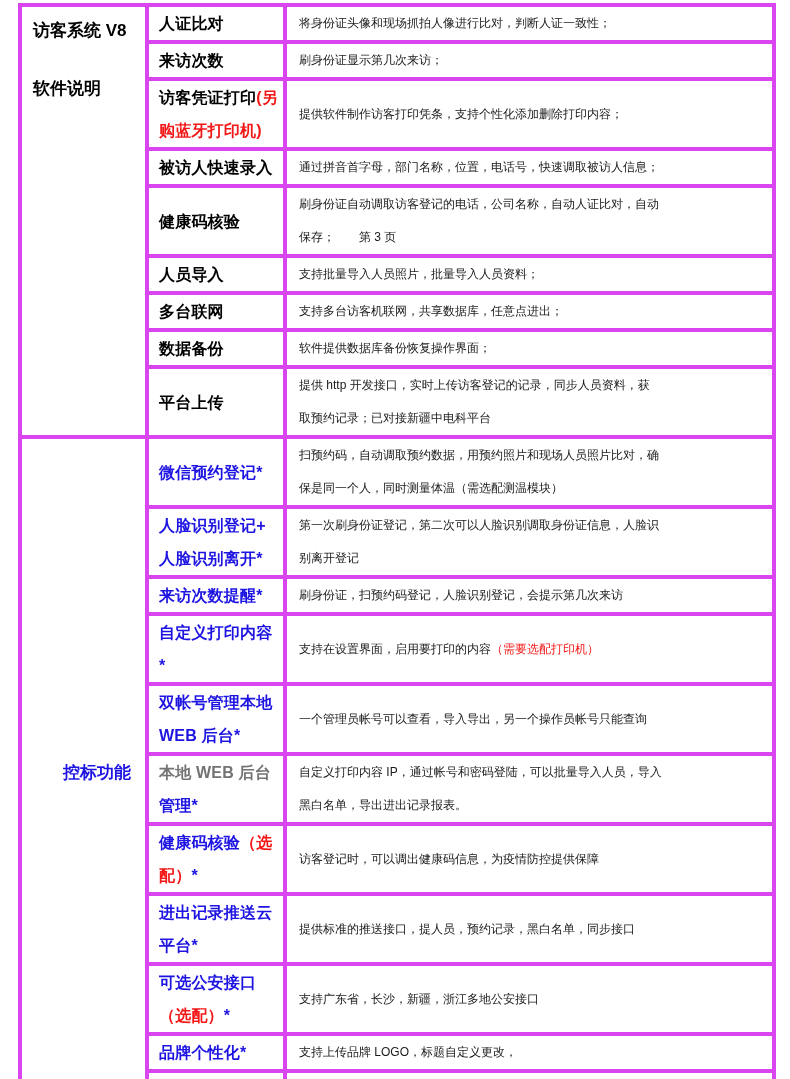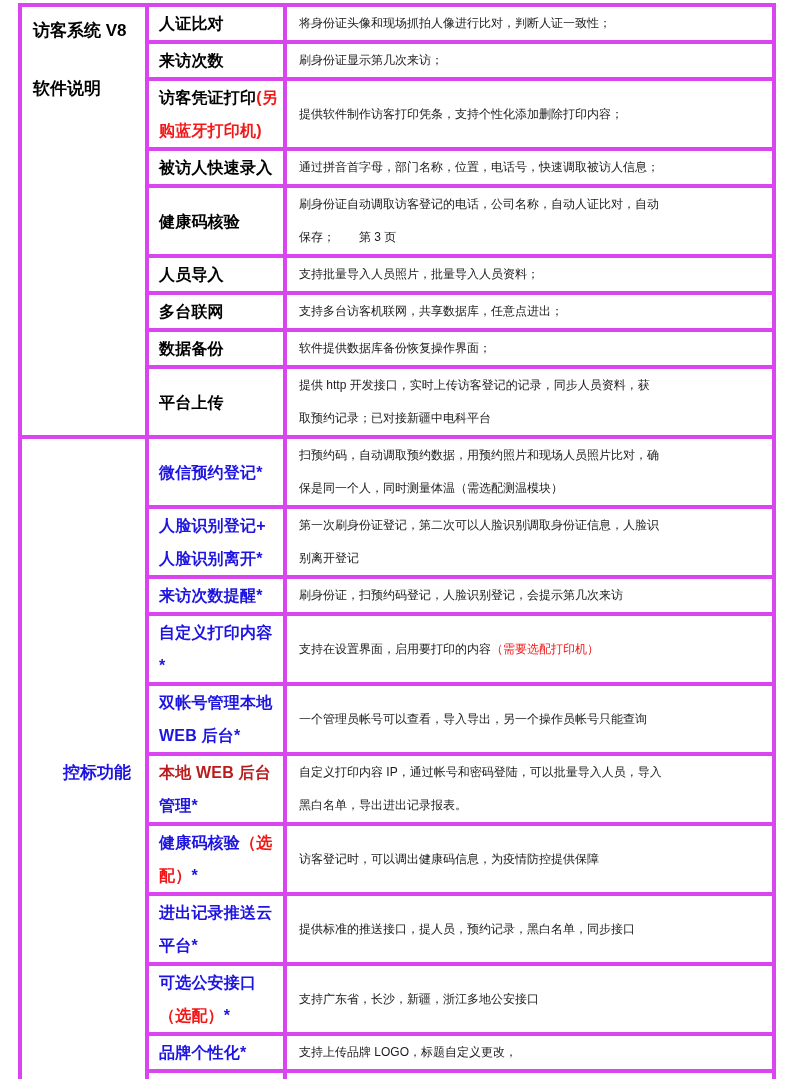--- a/index.html
+++ b/index.html
@@ -195,21 +195,21 @@
           <td class="lbl">
             <div class="line"><span style="color: rgb(29, 20, 226);">双帐号管理本地</span></div>
             <div class="line"><span style="color: rgb(29, 20, 226);">WEB 后台*</span></div>
           </td>
           <td class="desc">
             <div class="line"><span style="color: rgb(26, 26, 26);">一个管理员帐号可以查看，导入导出，另一个操作员帐号只能查询</span></div>
           </td>
         </tr>
         <tr>
           <td class="lbl">
-            <div class="line"><span style="color: #b91c1c;">本地 WEB 后台</span></div>
+            <div class="line"><span style="color: #737373;">本地 WEB 后台</span></div>
             <div class="line"><span style="color: rgb(29, 20, 226);">管理*</span></div>
           </td>
           <td class="desc">
             <div class="line"><span style="color: rgb(26, 26, 26);">自定义打印内容 IP，通过帐号和密码登陆，可以批量导入人员，导入</span></div>
             <div class="line"><span style="color: rgb(26, 26, 26);">黑白名单，导出进出记录报表。</span></div>
           </td>
         </tr>
         <tr>
           <td class="lbl">
             <div class="line"><span style="color: rgb(29, 20, 226);">健康码核验</span><span style="color: rgb(242, 24, 24);">（选</span></div>

